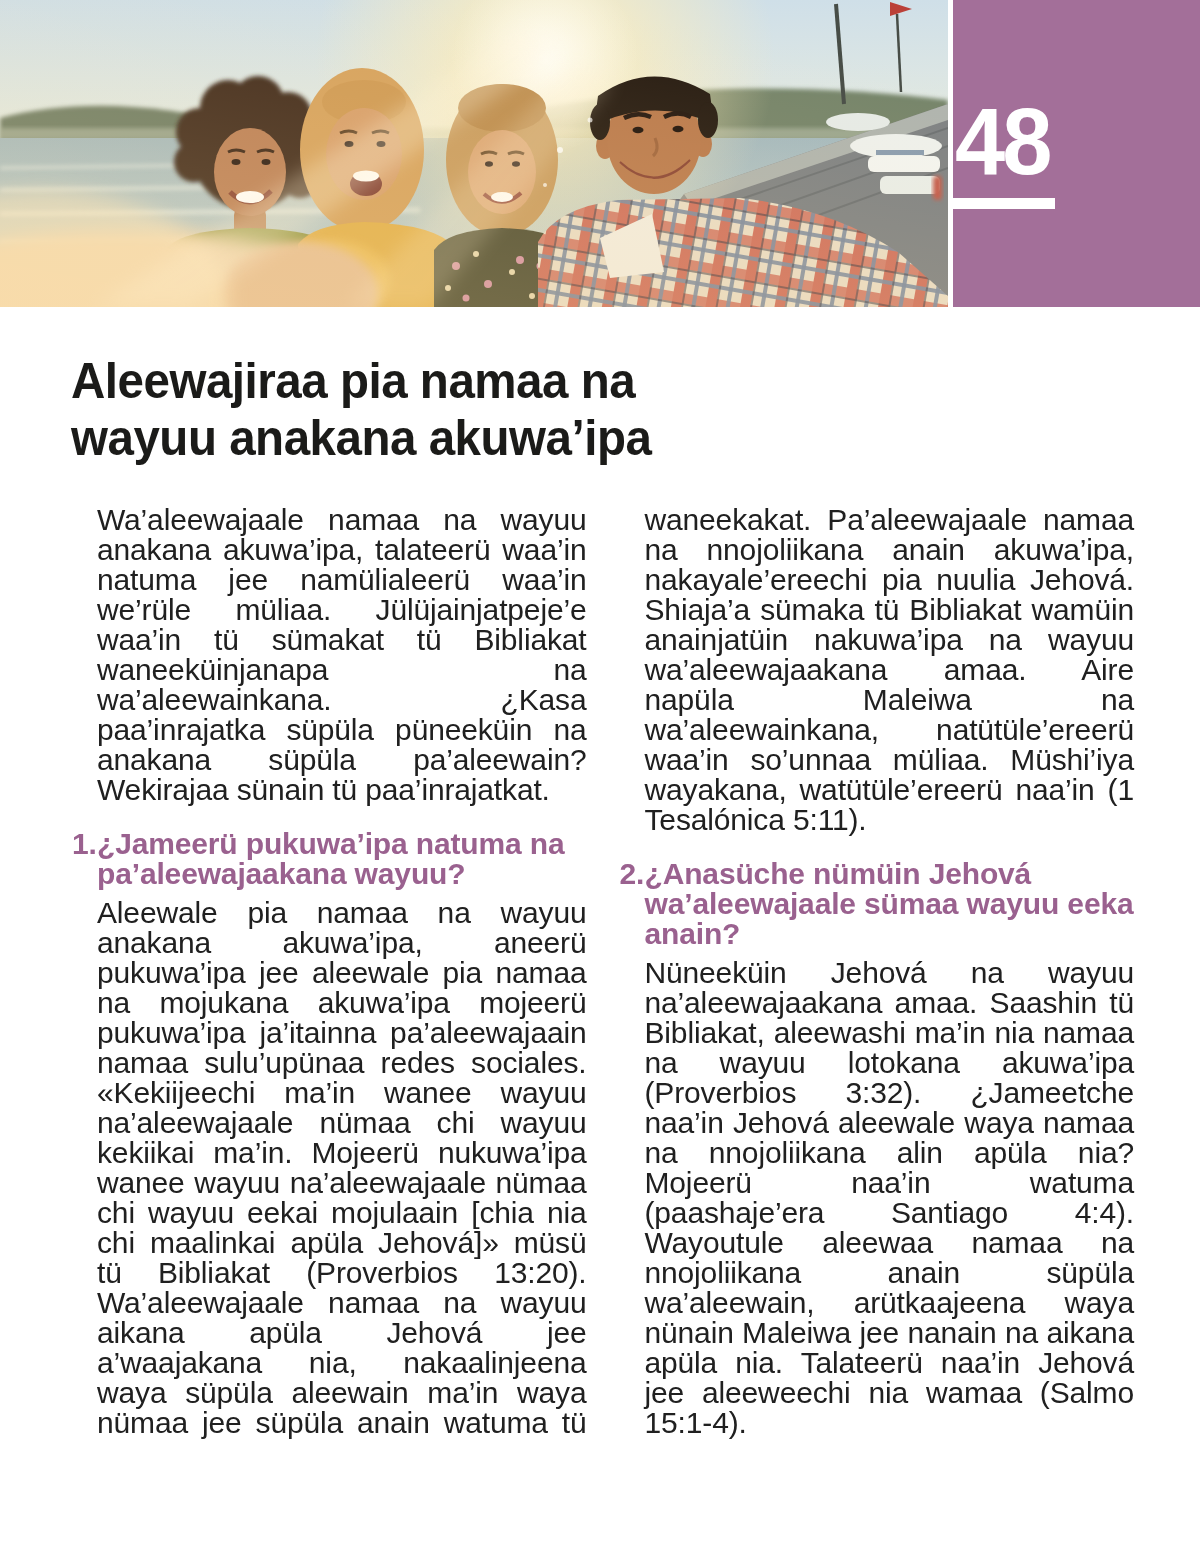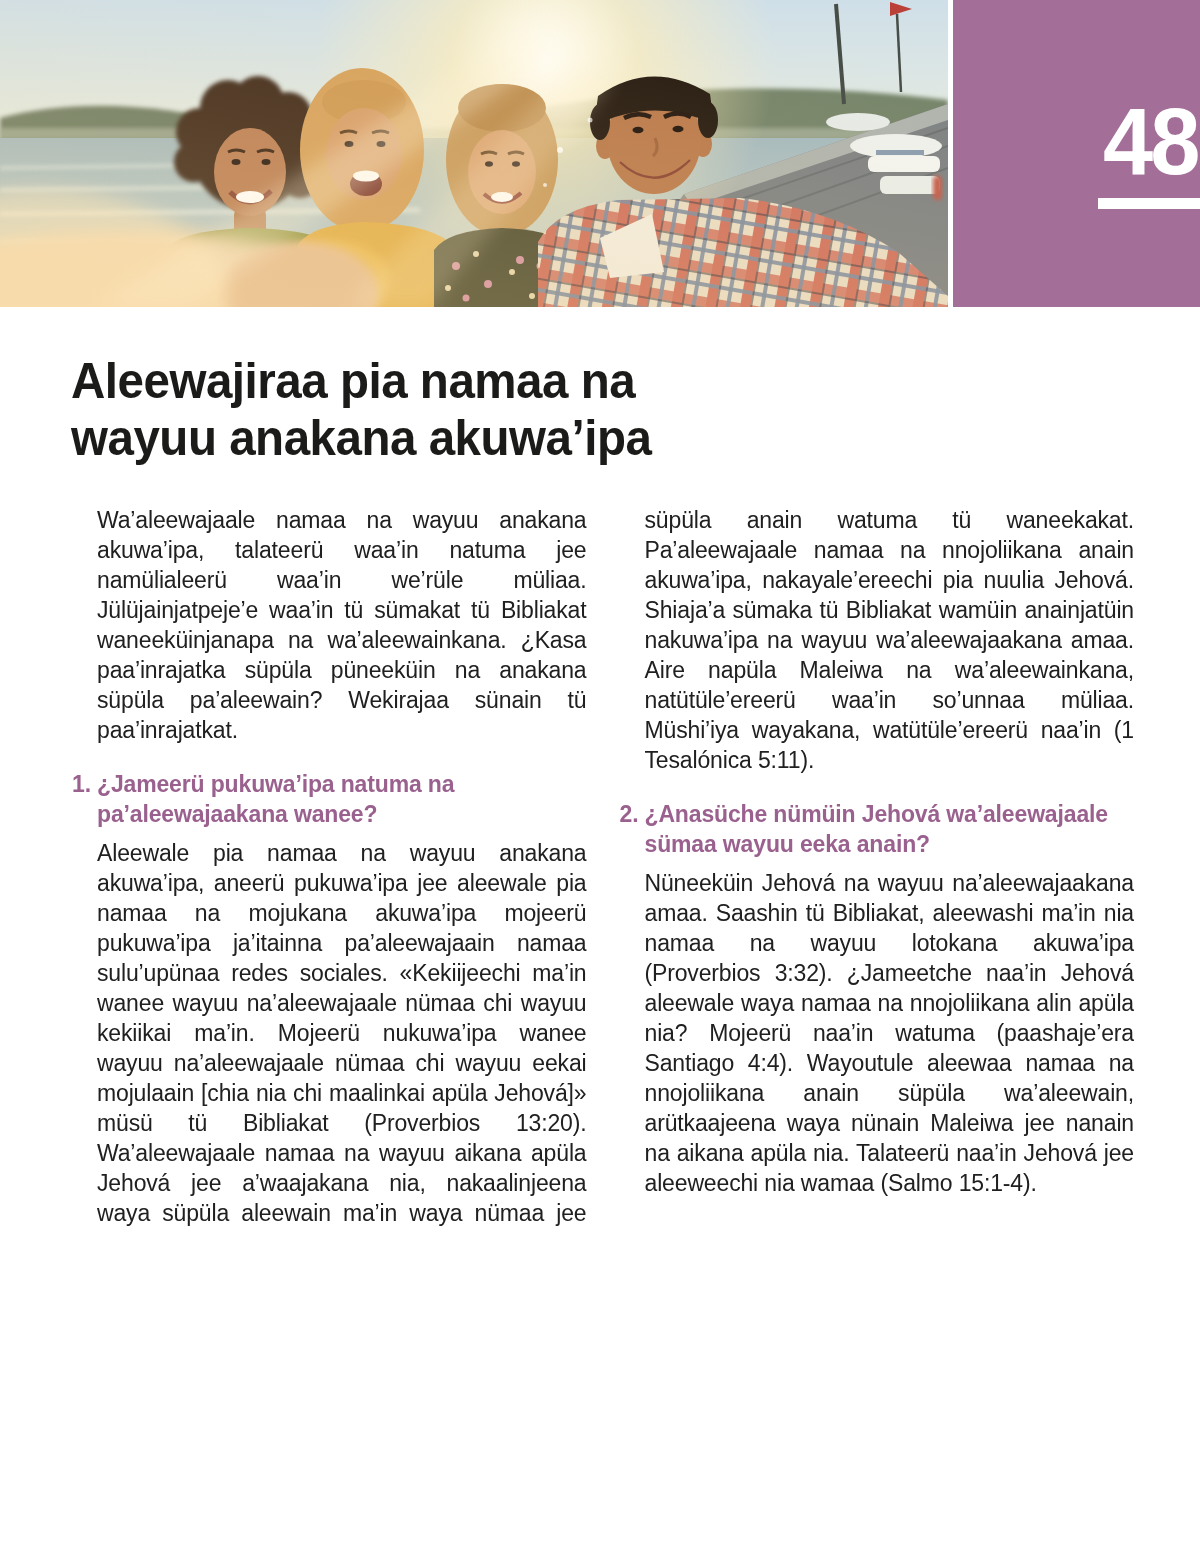--- a/index.html
+++ b/index.html
@@ -7,39 +7,39 @@
     position:relative;width:1200px;height:1543px;background:#fff;overflow:hidden;
     font-family:"Liberation Sans",sans-serif;color:var(--text,#202020);
   }
   
   .hero{display:flex;height:307px;width:1200px;}
   .photo{width:948px;height:307px;position:relative;overflow:hidden;background:#dfe8e4;}
   .photo svg{display:block;width:948px;height:307px;}
   .hero-gap{width:5px;background:#ffffff;}
   .badge{
     flex:1;background:var(--accent-purple,#a36f99);
-    display:flex;flex-direction:column;align-items:flex-end;justify-content:center;
+    display:flex;flex-direction:column;align-items:flex-start;justify-content:center;
   }
   .badge-number{
     color:#fff;font-weight:700;font-size:94px;line-height:86px;letter-spacing:-3px;
     transform:scaleX(.96);
   }
   .badge-rule{width:102px;height:11px;background:var(--badge-rule,#ffffff);margin-top:13px;}
   
   .title{
     margin:46px 0 0 71px;font-size:50px;line-height:57px;font-weight:700;
     color:var(--title,#1b1b19);letter-spacing:-.5px;
     transform:scaleX(.95);transform-origin:left top;
   }
   .title-line{display:block;}
   
   .columns{
     margin:38px 66px 12px 72px;width:1062px;
     column-count:2;column-gap:33px;
-    font-size:23px;line-height:30px;letter-spacing:-.15px;
+    font-size:30px;line-height:30px;letter-spacing:-.15px;
   }
   .columns p{margin:0;text-align:justify;hyphens:auto;-webkit-hyphens:auto;}
   .intro,.answer{margin-left:25px !important;}
   .question-heading{
     display:flex;break-inside:avoid;margin:24px 0 9px 0;
     color:var(--heading-purple,#9a618f);font-weight:700;line-height:30px;
   }
   .q-num{flex:0 0 25px;}
   .q-text{flex:1;}
   .seg-bold{font-weight:400;}
@@ -234,21 +234,21 @@
   <h1 class="title">
     <span class="title-line">Aleewajiraa pia namaa na</span>
     <span class="title-line">wayuu anakana akuwa’ipa</span>
   </h1>
 
   <main class="columns">
     <p class="intro">Wa’aleewajaale namaa na wayuu anakana akuwa’ipa, talateerü waa’in natuma jee namülialeerü waa’in we’rüle müliaa. Jülüjainjatpeje’e waa’in tü sümakat tü Bibliakat waneeküinjanapa na wa’aleewainkana. ¿Kasa paa’inrajatka süpüla püneeküin na anakana süpüla pa’aleewain? Wekirajaa sünain tü paa’inrajatkat.</p>
 
     <div class="question-heading">
       <span class="q-num">1.</span>
-      <span class="q-text">¿Jameerü pukuwa’ipa natuma na pa’aleewajaakana wanee?</span>
+      <span class="q-text">¿Jameerü pukuwa’ipa natuma na pa’aleewajaakana wayuu?</span>
     </div>
     <p class="answer"><span class="seg-normal">Aleewale pia namaa na wayuu anakana akuwa’ipa, aneerü pukuwa’ipa jee aleewale pia namaa na mojukana akuwa’ipa mojeerü pukuwa’ipa ja’itainna pa’aleewajaain namaa sulu’upünaa </span><span class="seg-italic">redes sociales</span><span class="seg-normal">. </span><span class="seg-bold">«Kekiijeechi ma’in wanee wayuu na’aleewajaale nümaa chi wayuu kekiikai ma’in. Mojeerü nukuwa’ipa wanee wayuu na’aleewajaale nümaa chi wayuu eekai mojulaain [chia nia chi maalinkai apüla Jehová]»</span><span class="seg-normal"> müsü tü Bibliakat (Proverbios 13:20). Wa’aleewajaale namaa na wayuu aikana apüla Jehová jee a’waajakana nia, nakaalinjeena waya süpüla aleewain ma’in waya nümaa jee süpüla anain watuma tü waneekakat. Pa’aleewajaale namaa na nnojoliikana anain akuwa’ipa, nakayale’ereechi pia nuulia Jehová. Shiaja’a sümaka tü Bibliakat wamüin anainjatüin nakuwa’ipa na wayuu wa’aleewajaakana amaa. Aire napüla Maleiwa na wa’aleewainkana, natütüle’ereerü waa’in so’unnaa müliaa. Müshi’iya wayakana, watütüle’ereerü naa’in (1 Tesalónica 5:11).</span></p>
 
     <div class="question-heading">
       <span class="q-num">2.</span>
       <span class="q-text">¿Anasüche nümüin Jehová wa’aleewajaale sümaa wayuu eeka anain?</span>
     </div>
     <p class="answer"><span class="seg-normal">Nüneeküin Jehová na wayuu na’aleewajaakana amaa. Saashin tü Bibliakat, </span><span class="seg-bold">aleewashi ma’in nia namaa na wayuu lotokana akuwa’ipa</span><span class="seg-normal"> (Proverbios 3:32). ¿Jameetche naa’in Jehová aleewale waya namaa na nnojoliikana alin apüla nia? Mojeerü naa’in watuma (paashaje’era Santiago 4:4). Wayoutule aleewaa namaa na nnojoliikana anain süpüla wa’aleewain, arütkaajeena waya nünain Maleiwa jee nanain na aikana apüla nia. Talateerü naa’in Jehová jee aleeweechi nia wamaa (Salmo 15:1-4).</span></p>
   </main>
 

